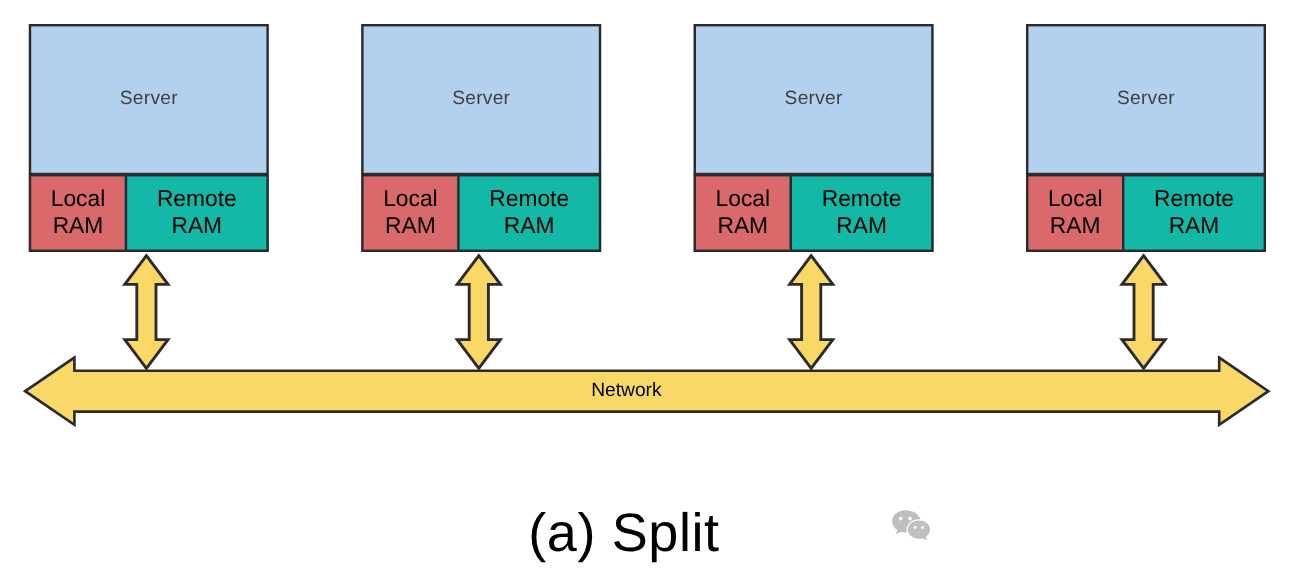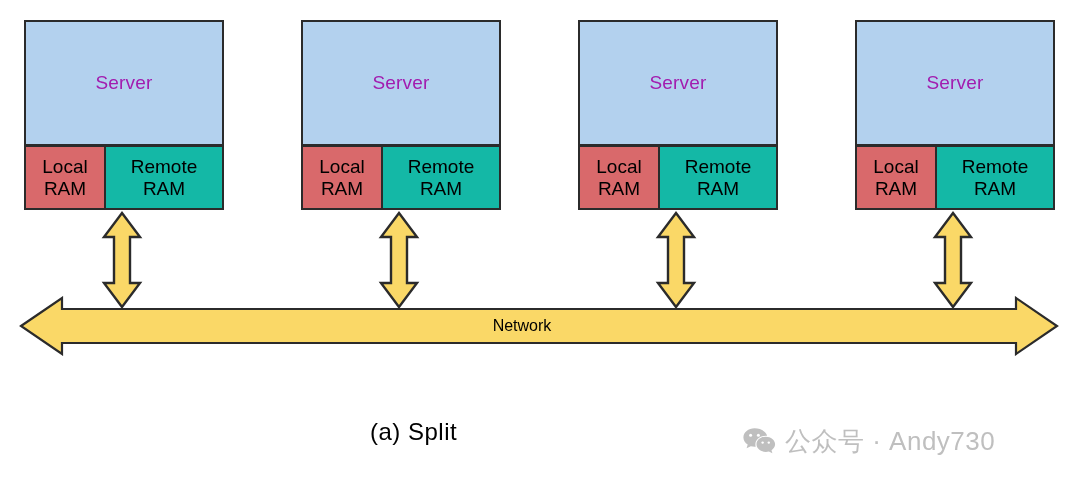--- a/index.html
+++ b/index.html
@@ -34,22 +34,22 @@
     width: 200px;
     height: 126px;
     box-sizing: border-box;
     background: #b3d1ee;
     border: 2px solid #2b2b2b;
     display: flex;
     align-items: center;
     justify-content: center;
   }
   .server-label {
-    font-size: 19px;
-    color: #a21caf;
+    font-size: 16px;
+    color: #404040;
     letter-spacing: 0.2px;
   }
   .ram-row {
     position: absolute;
     left: 0;
     top: 125px;
     width: 200px;
     height: 65px;
     display: flex;
     box-sizing: border-box;
@@ -109,22 +109,22 @@
   .network-label span {
     transform: translateX(-18px);
   }
 
   
   .caption {
     position: absolute;
     left: 370px;
     top: 418px;
     width: 300px;
-    text-align: left;
-    font-size: 24px;
+    text-align: center;
+    font-size: 45px;
     color: #000000;
     letter-spacing: 0.5px;
   }
 
   
   .watermark {
     position: absolute;
     left: 742px;
     top: 424px;
     display: flex;
@@ -238,16 +238,15 @@
 
   <div class="watermark">
     <svg class="watermark-icon" viewBox="0 0 34 30">
       <path d="M12.6 1.2C6.4 1.2 1.4 5.3 1.4 10.4c0 2.9 1.7 5.5 4.3 7.2L4.6 21.3l4.2-2.1c1.2 0.3 2.5 0.5 3.8 0.5 0.4 0 0.7 0 1.1 0 -0.2-0.7-0.3-1.5-0.3-2.3 0-4.8 4.7-8.7 10.5-8.7 0.4 0 0.8 0 1.2 0.1C23.9 4.4 18.8 1.2 12.6 1.2z" fill="#bfbfbf"></path>
       <circle cx="8.6" cy="8.2" r="1.5" fill="#ffffff"></circle>
       <circle cx="16.4" cy="8.2" r="1.5" fill="#ffffff"></circle>
       <path d="M33.1 17.3c0-4.2-4.2-7.6-9.3-7.6 -5.2 0-9.3 3.4-9.3 7.6 0 4.2 4.2 7.6 9.3 7.6 1.1 0 2.1-0.1 3.1-0.4l3.5 1.8 -0.9-3.0C31.6 21.8 33.1 19.7 33.1 17.3z" fill="#bfbfbf"></path>
       <circle cx="20.6" cy="15.6" r="1.2" fill="#ffffff"></circle>
       <circle cx="26.8" cy="15.6" r="1.2" fill="#ffffff"></circle>
     </svg>
-    <div class="watermark-text">公众号 · Andy730</div>
   </div>
 
 </div>
 
 </body></html>

